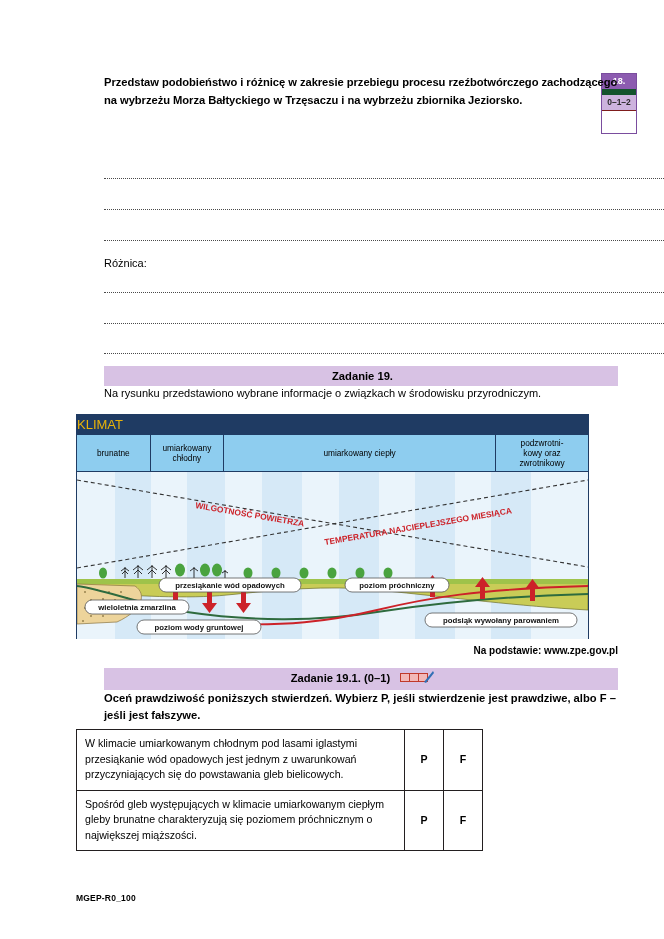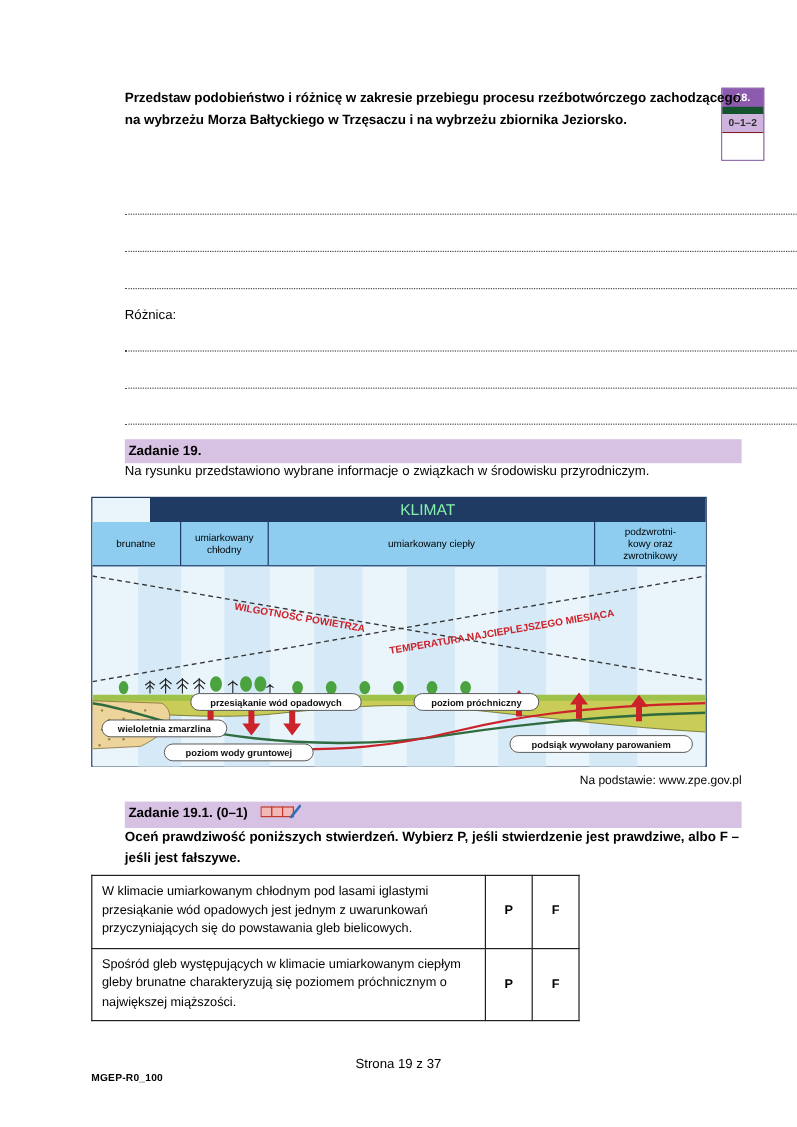--- a/index.html
+++ b/index.html
@@ -82,20 +82,21 @@
   }
 
   
   .task-bar {
     background: #d8c2e4;
     font-size: 11.2px;
     font-weight: bold;
     line-height: 16px;
     padding: 2px 0 2px 3px;
     box-sizing: border-box;
+    text-align: center;
   }
   .task-bar .icon-wrap {
     display: inline-block;
     vertical-align: -2px;
     margin-left: 7px;
   }
 
   .para {
     font-size: 11px;
     line-height: 16px;
@@ -117,26 +118,24 @@
     left: 76px;
     top: 414px;
     width: 513px;
     height: 225px;
     border: 1px solid #1f3b63;
     box-sizing: border-box;
     background: #eaf4fb;
   }
   .fig-title {
     background: #1f3b63;
-    color: #86efac;
+    color: #eab308;
     font-size: 13px;
-    text-align: center;
     line-height: 20px;
     height: 20px;
-    margin-left: 48px;
   }
   .fig-zones {
     display: flex;
     height: 36px;
     background: #8ecdef;
     border-bottom: 1px solid #1f3b63;
   }
   .zone {
     border-right: 1px solid #1f3b63;
     font-size: 8.3px;
@@ -337,21 +336,21 @@
           <text x="320" y="116" text-anchor="middle" font-family="Liberation Sans, sans-serif" font-size="7.8" font-weight="bold" fill="#111">poziom próchniczny</text>
         </g>
         <g>
           <rect x="348" y="141" rx="7" ry="7" width="152" height="14" fill="#ffffff" stroke="#555" stroke-width="0.8"></rect>
           <text x="424" y="151" text-anchor="middle" font-family="Liberation Sans, sans-serif" font-size="7.8" font-weight="bold" fill="#111">podsiąk wywołany parowaniem</text>
         </g>
       </svg>
     </div>
   </div>
 
-  <div class="col source" style="top:645px;">Na podstawie: www.zpe.gov.pl</div>
+  <div class="col source" style="top:645px;font-weight:bold;">Na podstawie: www.zpe.gov.pl</div>
 
   <div class="col task-bar" style="top:668px;">
     <span>Zadanie 19.1. (0–1)</span>
     <span class="icon-wrap">
       <svg width="34" height="13" viewBox="0 0 34 13">
         <rect x="0.5" y="2.5" width="9" height="8" fill="#f2b8b8" stroke="#c0392b" stroke-width="1"></rect>
         <rect x="9.5" y="2.5" width="9" height="8" fill="#f2b8b8" stroke="#c0392b" stroke-width="1"></rect>
         <rect x="18.5" y="2.5" width="9" height="8" fill="#f2b8b8" stroke="#c0392b" stroke-width="1"></rect>
         <path d="M24,11 L33,0 L34,2 L26,12 Z" fill="#2f6fb5"></path>
       </svg>
@@ -369,15 +368,14 @@
     </tr>
     <tr>
       <td class="pf-stmt">Spośród gleb występujących w klimacie umiarkowanym ciepłym gleby brunatne charakteryzują się poziomem próchnicznym o największej miąższości.</td>
       <td class="pf-opt">P</td>
       <td class="pf-opt">F</td>
     </tr>
   </tbody>
     </table>
 
   <div class="footer-code">MGEP-R0_100</div>
-  <div class="footer-page">Strona 19 z 37</div>
 
 </div>
 
 </body></html>

